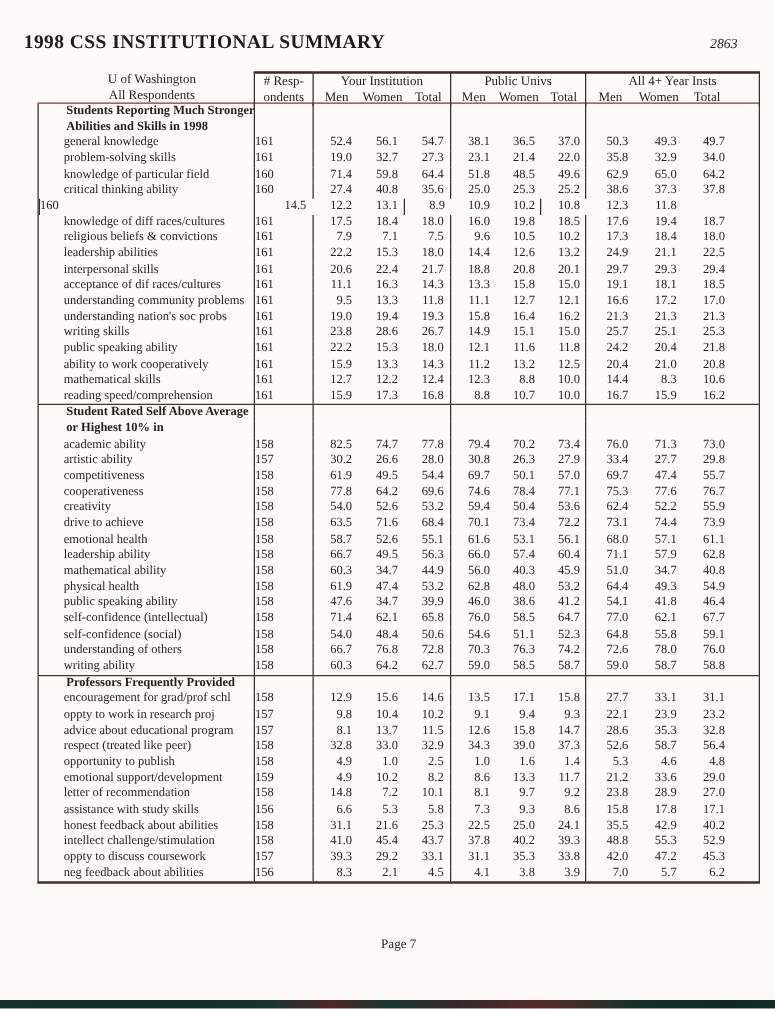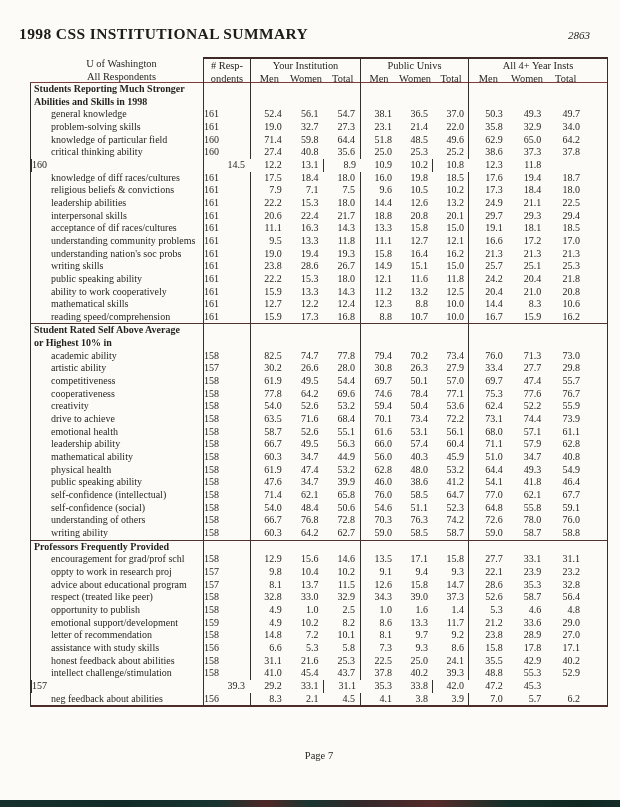--- a/index.html
+++ b/index.html
@@ -36,21 +36,21 @@
   .section{ }
   .section + .section{ border-top:1px solid #4e3230; }
   .trow{
     display:grid;
     grid-template-columns:172px 47px 36.7px 36.7px 36.6px 36px 36px 36px 38.7px 38.7px 38.6px 1fr;
     height:12.67px;
   }
   .trow > div{ line-height:12.55px; font-size:10px; white-space:nowrap; overflow:visible; box-sizing:border-box; }
   .bl{ border-left:1px solid #35302c; }
   .c-label{ padding-left:20px; }
-  .c-sectitle{ padding-left:3px; font-weight:bold; font-size:10.2px; }
+  .c-sectitle{ padding-left:3px; font-weight:bold; font-size:10.2px;margin-left:19px; }
   .c-n{ text-align:left; padding-right:10px; }
   .c-yi{ text-align:right; padding-right:5px; }
   .c-pu{ text-align:right; padding-right:4px; }
   .c-ai{ text-align:right; padding-right:4px; }
   .footer{
     position:absolute; top:750px; left:19px; width:600px; text-align:center;
     font-size:10.5px; color:#2a2724;
   }
   .scanbar{
     position:absolute; left:0; top:800px; width:620px; height:7px;
@@ -759,20 +759,21 @@
             <div class="c-yi">43.7</div>
             <div class="c-pu bl">37.8</div>
             <div class="c-pu">40.2</div>
             <div class="c-pu">39.3</div>
             <div class="c-ai bl">48.8</div>
             <div class="c-ai">55.3</div>
             <div class="c-ai">52.9</div>
             <div class="c-sp"></div>
           </div>
           <div class="trow">
+            <div class="c-label">oppty to discuss coursework</div>
             <div class="c-n bl">157</div>
             <div class="c-yi bl">39.3</div>
             <div class="c-yi">29.2</div>
             <div class="c-yi">33.1</div>
             <div class="c-pu bl">31.1</div>
             <div class="c-pu">35.3</div>
             <div class="c-pu">33.8</div>
             <div class="c-ai bl">42.0</div>
             <div class="c-ai">47.2</div>
             <div class="c-ai">45.3</div>

